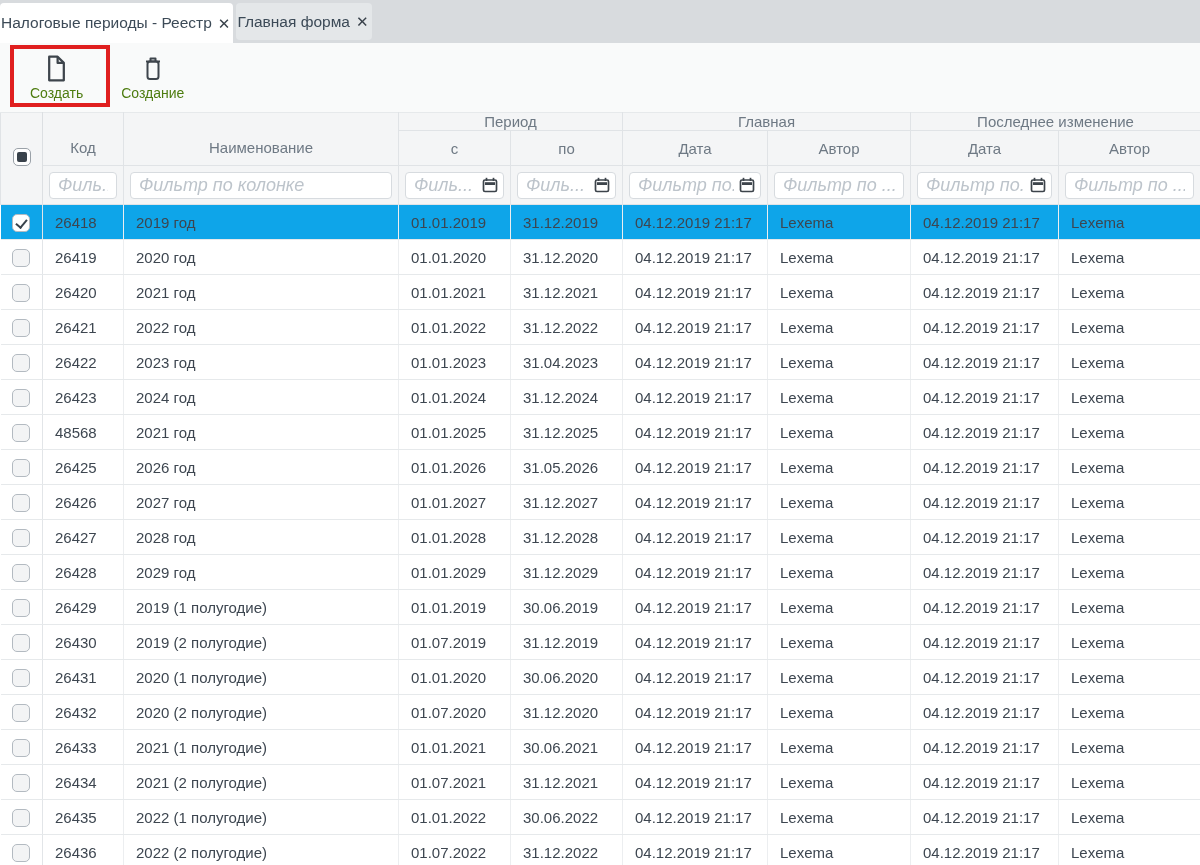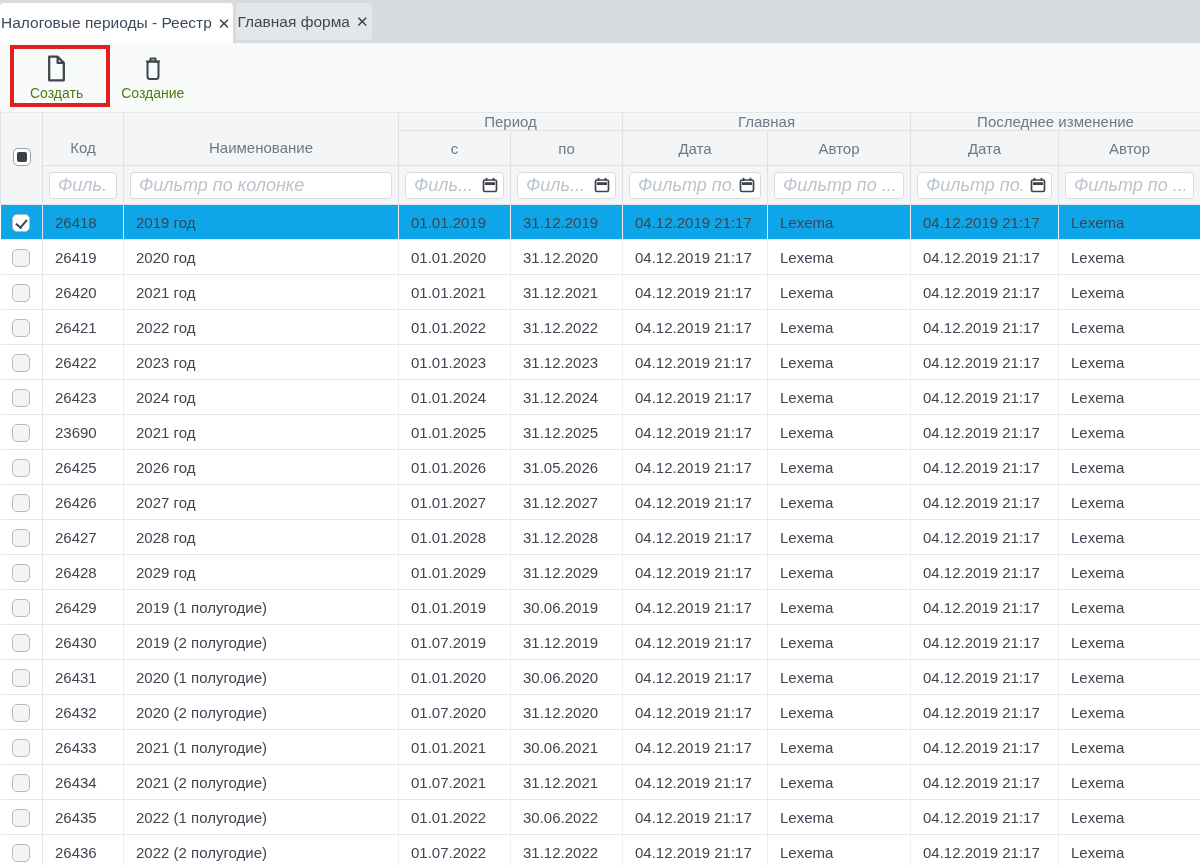--- a/index.html
+++ b/index.html
@@ -231,40 +231,40 @@
     <td>04.12.2019 21:17</td>
     <td>Lexema</td>
     <td>04.12.2019 21:17</td>
     <td>Lexema</td>
   </tr>
       <tr>
     <td class="cb-cell"><input type="checkbox" class="cb" style=""></td>
     <td>26422</td>
     <td>2023 год</td>
     <td>01.01.2023</td>
-    <td>31.12.2023</td>
+    <td>31.04.2023</td>
     <td>04.12.2019 21:17</td>
     <td>Lexema</td>
     <td>04.12.2019 21:17</td>
     <td>Lexema</td>
   </tr>
       <tr>
     <td class="cb-cell"><input type="checkbox" class="cb" style=""></td>
     <td>26423</td>
     <td>2024 год</td>
     <td>01.01.2024</td>
     <td>31.12.2024</td>
     <td>04.12.2019 21:17</td>
     <td>Lexema</td>
     <td>04.12.2019 21:17</td>
     <td>Lexema</td>
   </tr>
       <tr>
     <td class="cb-cell"><input type="checkbox" class="cb" style=""></td>
-    <td>23690</td>
+    <td>48568</td>
     <td>2021 год</td>
     <td>01.01.2025</td>
     <td>31.12.2025</td>
     <td>04.12.2019 21:17</td>
     <td>Lexema</td>
     <td>04.12.2019 21:17</td>
     <td>Lexema</td>
   </tr>
       <tr>
     <td class="cb-cell"><input type="checkbox" class="cb" style=""></td>

